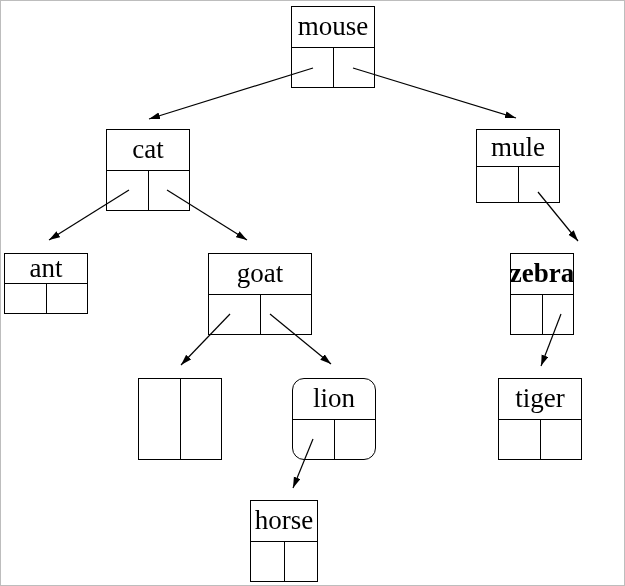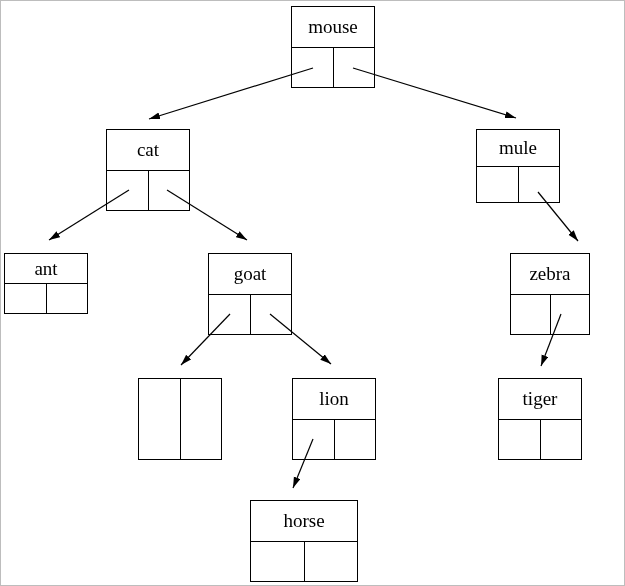--- a/index.html
+++ b/index.html
@@ -23,21 +23,21 @@
     border: 1.5px solid #000000;
     background: #ffffff;
     display: flex;
     flex-direction: column;
   }
   .node-label {
     flex: 1 1 50%;
     display: flex;
     align-items: center;
     justify-content: center;
-    font-size: 19px;
+    font-size: 27px;
     color: #000000;
     border-bottom: 1.5px solid #000000;
     line-height: 1;
     user-select: none;
   }
   .node-cells {
     flex: 1 1 50%;
     display: flex;
   }
   .cell {
@@ -79,55 +79,55 @@
           <div class="cell right"></div>
         </div>
       </div>
       <div class="node" style="left: 3px; top: 252px; width: 84px; height: 61px;">
         <div class="node-label">ant</div>
         <div class="node-cells">
           <div class="cell left"></div>
           <div class="cell right"></div>
         </div>
       </div>
-      <div class="node" style="left: 207px; top: 252px; width: 84px; height: 82px;">
+      <div class="node" style="left: 207px; top: 252px; width: 104px; height: 82px;">
         <div class="node-label">goat</div>
         <div class="node-cells">
           <div class="cell left"></div>
           <div class="cell right"></div>
         </div>
       </div>
-      <div class="node" style="left: 509px; top: 252px; width: 80px; height: 82px;">
+      <div class="node" style="left: 509px; top: 252px; width: 64px; height: 82px; font-weight: bold;">
         <div class="node-label">zebra</div>
         <div class="node-cells">
           <div class="cell left"></div>
           <div class="cell right"></div>
         </div>
       </div>
       <div class="node" style="left: 137px; top: 377px; width: 84px; height: 82px;">
         <div class="node-cells">
           <div class="cell left"></div>
           <div class="cell right"></div>
         </div>
       </div>
-      <div class="node" style="left: 291px; top: 377px; width: 84px; height: 82px;">
+      <div class="node" style="left: 291px; top: 377px; width: 84px; height: 82px; border-radius: 12px;">
         <div class="node-label">lion</div>
         <div class="node-cells">
           <div class="cell left"></div>
           <div class="cell right"></div>
         </div>
       </div>
       <div class="node" style="left: 497px; top: 377px; width: 84px; height: 82px;">
         <div class="node-label">tiger</div>
         <div class="node-cells">
           <div class="cell left"></div>
           <div class="cell right"></div>
         </div>
       </div>
-      <div class="node" style="left: 249px; top: 499px; width: 108px; height: 82px;">
+      <div class="node" style="left: 249px; top: 499px; width: 68px; height: 82px;">
         <div class="node-label">horse</div>
         <div class="node-cells">
           <div class="cell left"></div>
           <div class="cell right"></div>
         </div>
       </div>
     </div>
   <svg class="edges-layer" id="edges-layer" width="625" height="586">
     <defs>
       <marker id="arrowhead" markerUnits="userSpaceOnUse" markerWidth="12" markerHeight="8" refX="11" refY="3.5" orient="auto">

